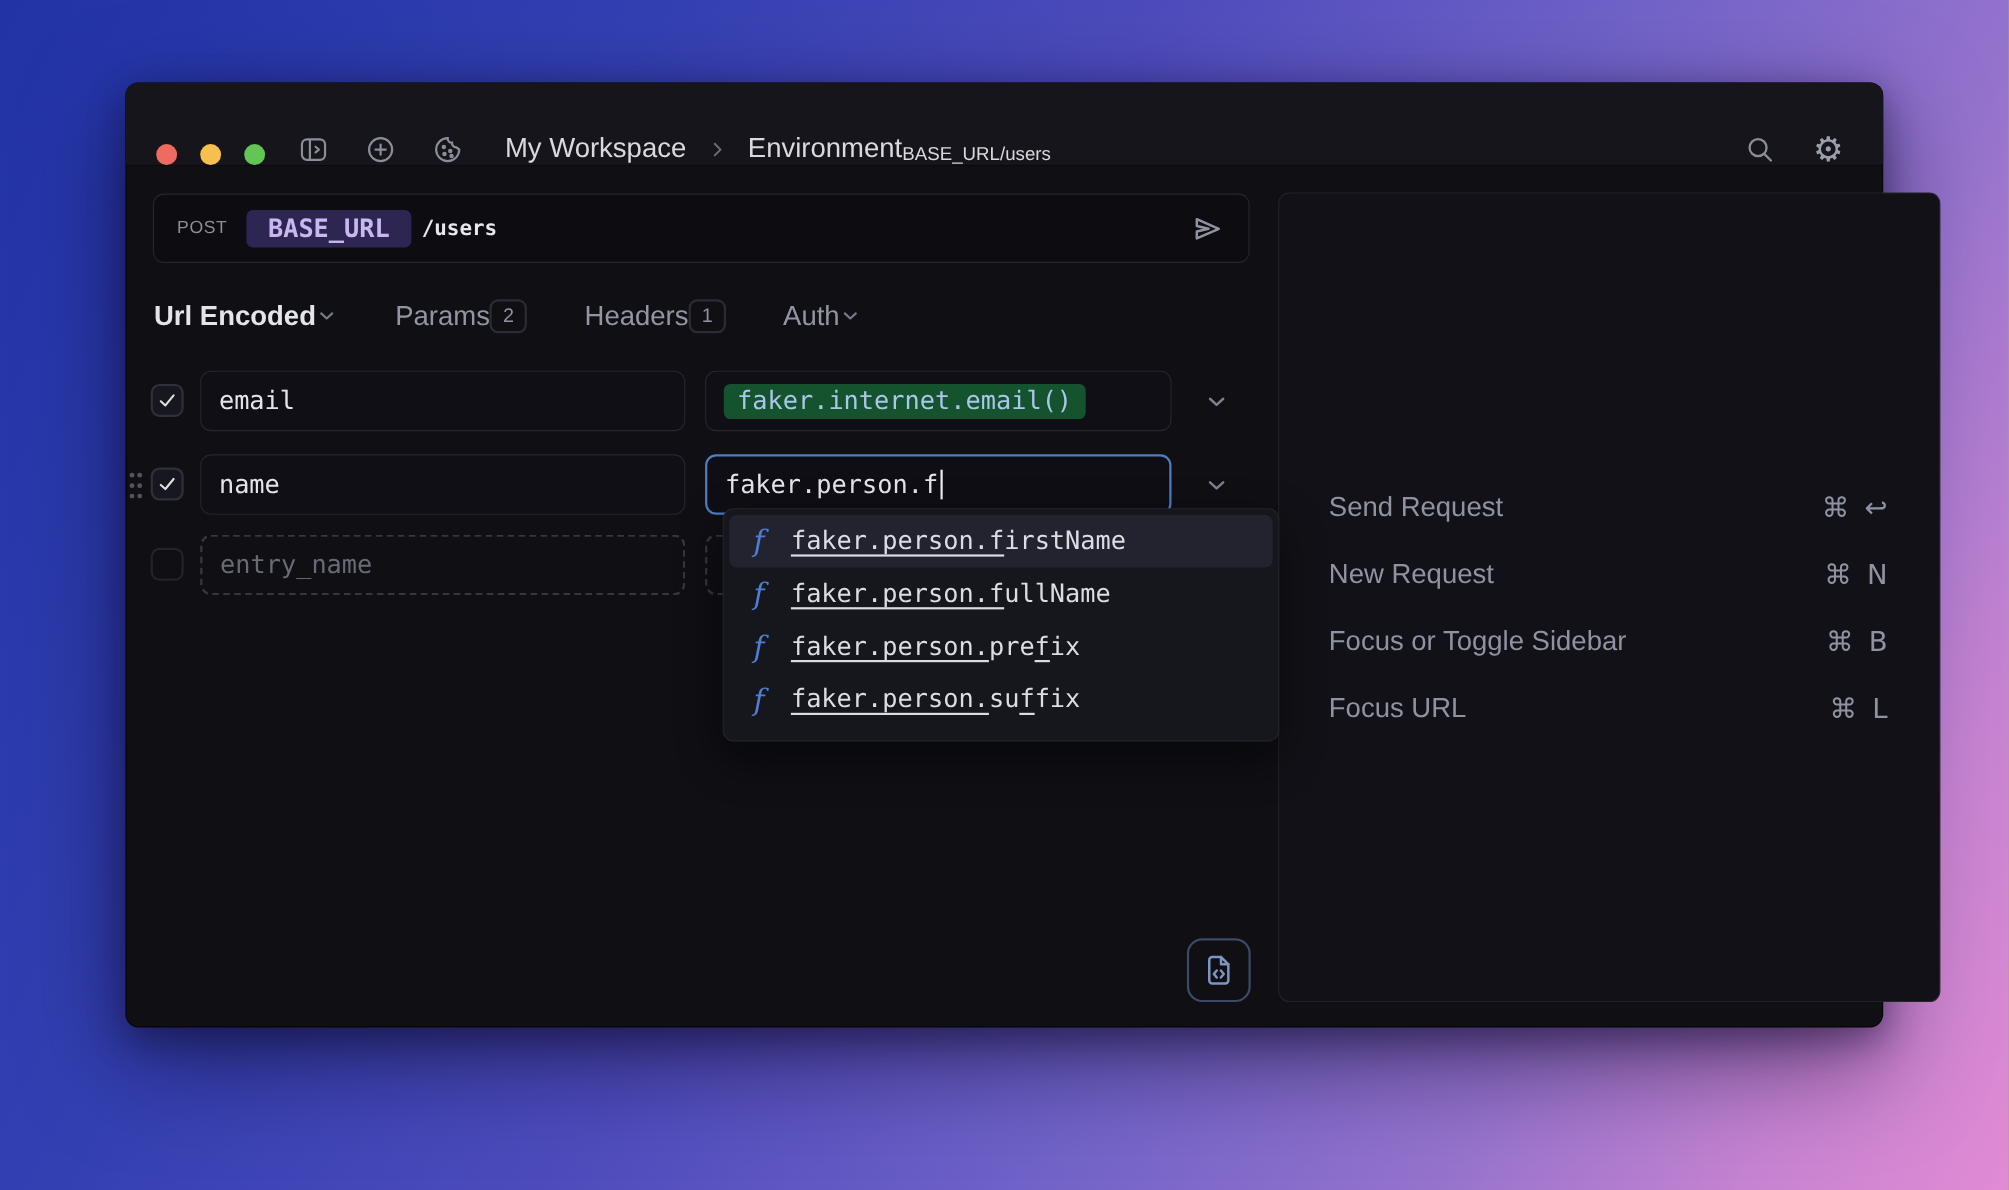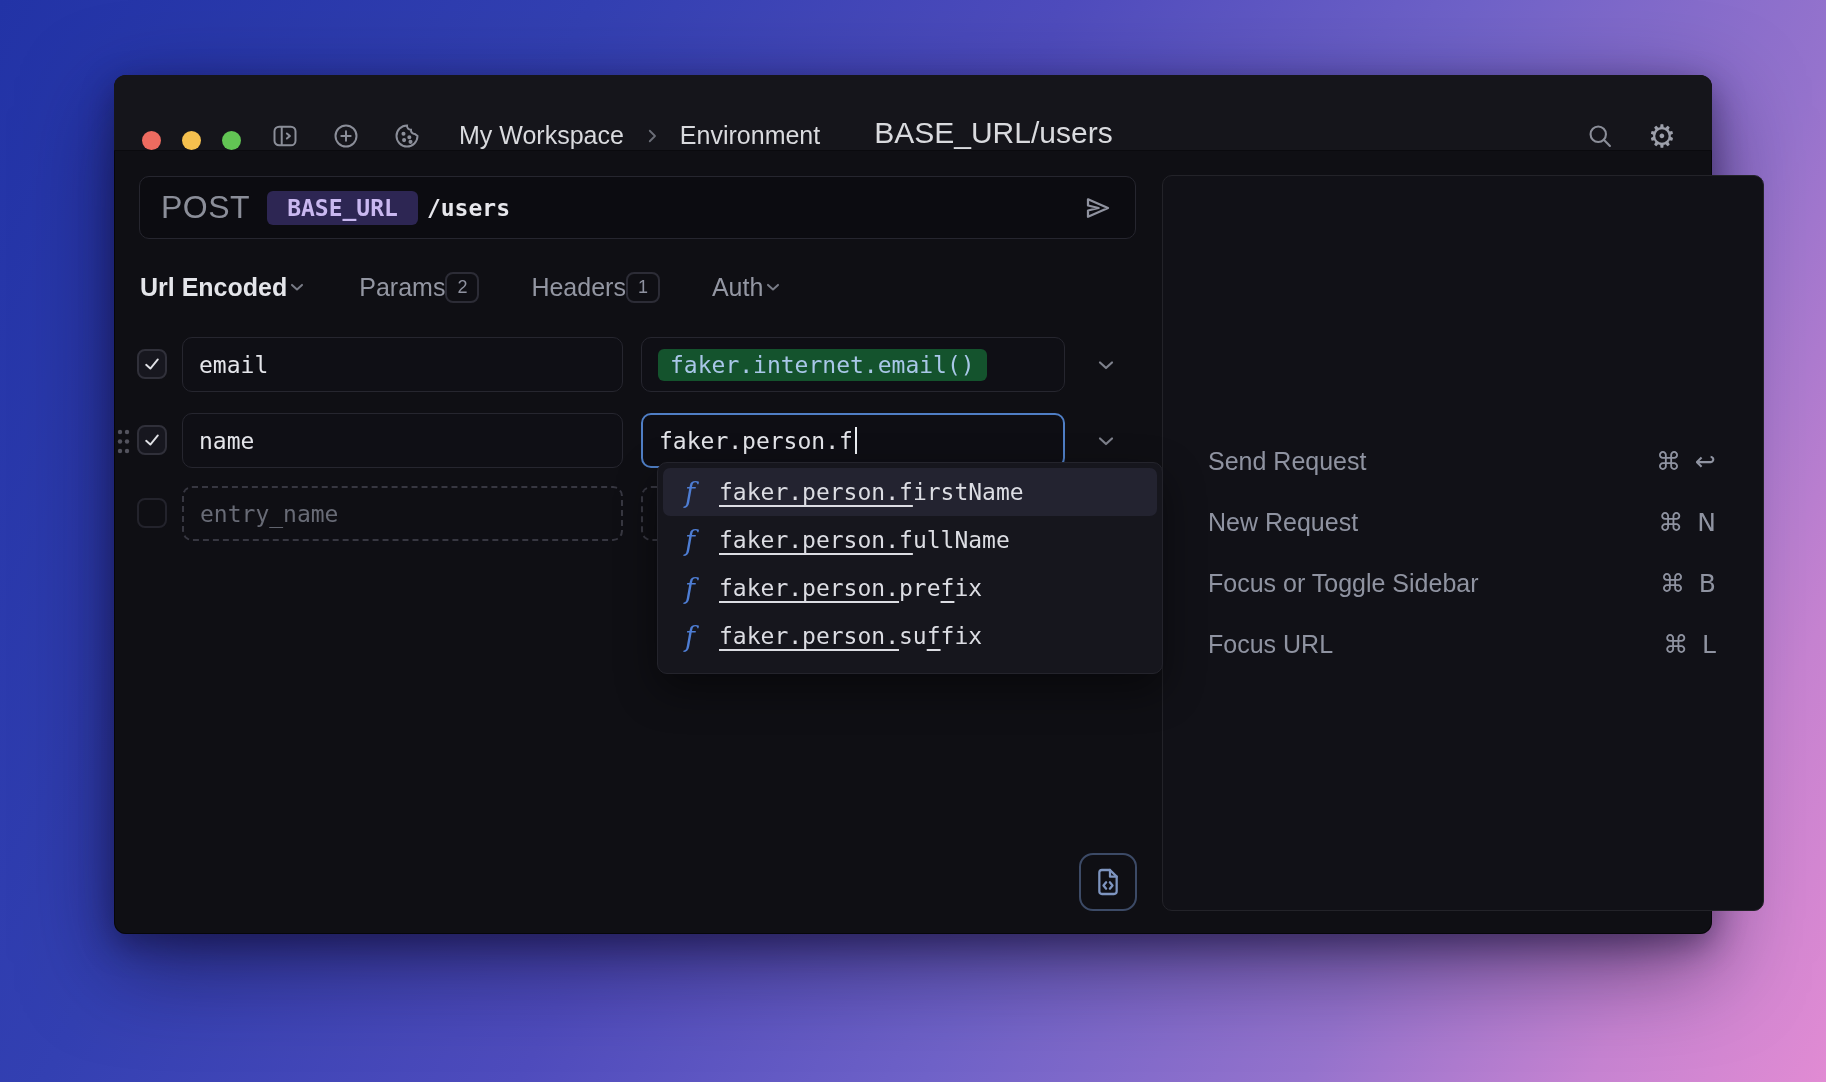--- a/index.html
+++ b/index.html
@@ -19,34 +19,34 @@
     position:absolute;left:0;right:0;top:0;height:75px;background:#15151b;
     border-radius:12px 12px 0 0;border-bottom:1px solid #0a0a0e;
     display:flex;align-items:flex-end;color:#d9dade;
   }
   .lights{display:flex;gap:21px;margin-left:28px;}
   .light{width:19px;height:19px;border-radius:50%;}
   .hicons{display:flex;gap:33px;margin-left:30px;align-items:center;}
   .hbtn{width:28px;height:28px;display:flex;align-items:center;justify-content:center;color:#8b8e99;}
   .crumbs{display:flex;align-items:center;gap:19px;margin-left:38px;font-size:25px;color:#d9dade;}
   .crumb-sep{color:#6b6e78;display:flex;align-items:center;}
-  .tabtitle{margin-left:54px;font-size:30px;color:#d9dade;}
+  .tabtitle{font-size:17px;color:#d9dade;}
   .tright{margin-left:auto;display:flex;align-items:center;gap:34px;margin-right:36px;color:#9da0ab;}
   .gear-glyph{font-family:"DejaVu Sans",sans-serif;font-size:31px;color:#9da0ab;line-height:1;}
   
   .urlbar{
     position:absolute;left:25px;top:101px;width:997px;height:63px;background:#0c0c11;
     border:1px solid #26262f;border-radius:10px;display:flex;align-items:center;box-sizing:border-box;
   }
-  .method{margin-left:21px;font-size:32px;color:#8b8e99;letter-spacing:.5px;}
+  .method{margin-left:21px;font-size:16px;color:#8b8e99;letter-spacing:.5px;}
   .envtag{
     margin-left:17px;background:#2d2653;color:#c9b8f0;border-radius:6px;
     font-family:"DejaVu Sans Mono",monospace;font-size:23px;padding:4px 20px;font-weight:bold;
   }
-  .urlpath{margin-left:9px;font-family:"DejaVu Sans Mono",monospace;font-size:23px;color:#e7e7ec;font-weight:bold;}
+  .urlpath{margin-left:9px;font-family:"DejaVu Sans Mono",monospace;font-size:19px;color:#e7e7ec;font-weight:bold;}
   .sendbtn{position:absolute;right:20px;top:50%;transform:translateY(-50%);width:34px;height:34px;display:flex;align-items:center;justify-content:center;color:#9093a0;}
   
   .tabs{position:absolute;left:26px;top:192px;height:40px;display:flex;align-items:center;gap:52px;}
   .tab{display:flex;align-items:center;font-size:25px;color:#9396a2;}
   .tab.active{color:#e4e5ea;font-weight:bold;}
   .tab .chev{color:#787b86;display:flex;}
   .badge{
     min-width:20px;height:27px;border:2px solid #2c2c36;border-radius:8px;color:#8f92a0;
     font-size:18px;display:flex;align-items:center;justify-content:center;padding:0 5px;
   }

